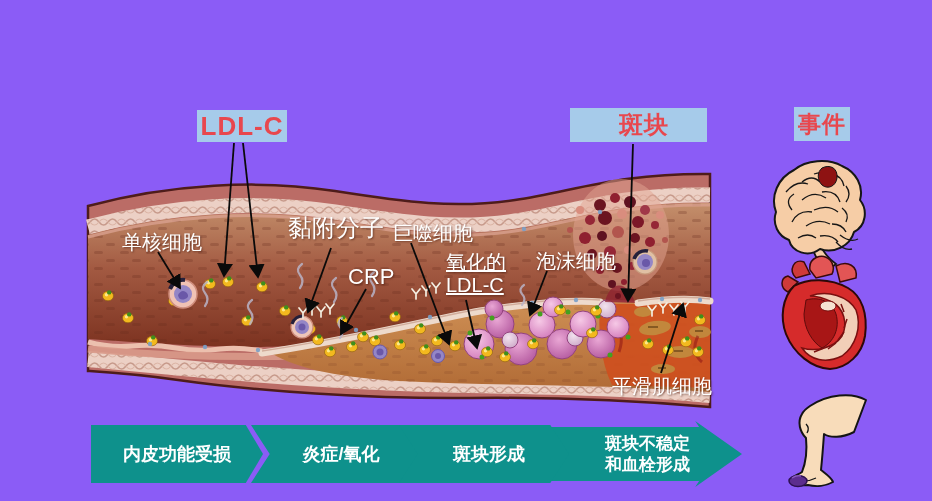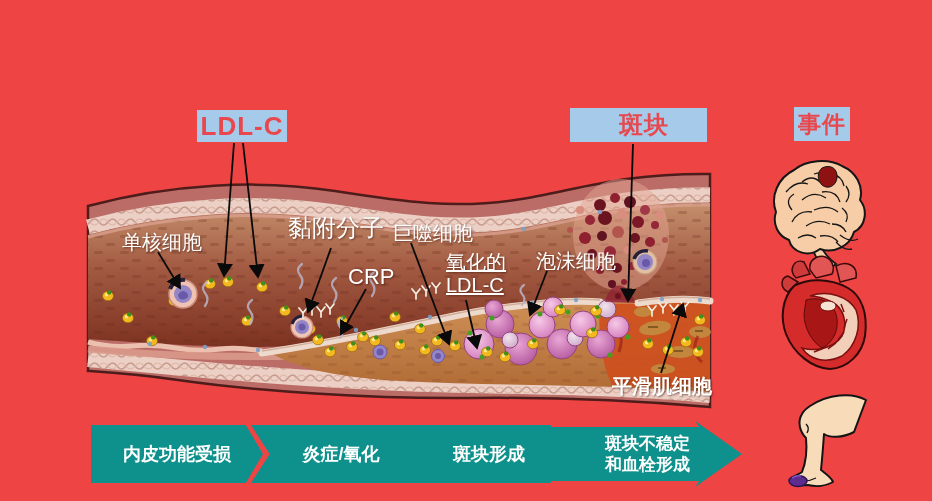--- a/index.html
+++ b/index.html
@@ -1,35 +1,35 @@
 <!DOCTYPE html>
 <html><head>
 <meta charset="utf-8">
 <style>
   html,body{margin:0;padding:0;background:#fff;}
-  .stage{position:relative;width:932px;height:501px;background:#ef4444;overflow:hidden;
+  .stage{position:relative;width:932px;height:501px;background:#8b5cf6;overflow:hidden;
          font-family:"Liberation Sans","DejaVu Sans",sans-serif;}
   svg{display:block;}
   .abs{position:absolute;}
   
   .titlebox{position:absolute;background:#a6cbea;color:#e8474e;font-weight:bold;
             display:flex;align-items:center;justify-content:center;letter-spacing:1px;}
   .titlebox.ldl{left:197px;top:110px;width:90px;height:32px;font-size:26px;}
   .titlebox.plq{left:570px;top:108px;width:126px;height:34px;font-size:24px;padding-left:11px;}
   .titlebox.evt{left:794px;top:107px;width:56px;height:34px;font-size:23px;}
   
   .wlab{position:absolute;color:#ffffff;text-shadow:1px 1px 2px rgba(60,20,10,.55);
         font-size:20px;white-space:nowrap;pointer-events:none;}
   .wlab.monocyte{left:122px;top:229px;font-size:20px;}
   .wlab.adhesion{left:288px;top:212px;font-size:24px;}
   .wlab.crp{left:348px;top:264px;font-size:22px;}
   .wlab.macrophage{left:393px;top:220px;}
   .wlab.oxldl{left:446px;top:251px;line-height:23px;white-space:pre-line;text-decoration:underline;}
   .wlab.foam{left:536px;top:248px;}
-  .wlab.smc{left:612px;top:373px;font-weight:bold;}
+  .wlab.smc{left:612px;top:373px;}
   
   .step{position:absolute;background:#0e918c;color:#fff;display:flex;align-items:center;
         justify-content:center;font-size:18px;font-weight:bold;text-align:center;}
   .step.s1{left:91px;top:425px;width:172px;height:58px;
            clip-path:polygon(0 0,90% 0,100% 50%,90% 100%,0 100%);}
   .step.s2{left:251px;top:425px;width:160px;height:58px;
            clip-path:polygon(0 0,89% 0,100% 50%,89% 100%,0 100%,11% 50%);padding-left:10px;}
   .step.s3{left:399px;top:425px;width:160px;height:58px;
            clip-path:polygon(0 0,89% 0,100% 50%,89% 100%,0 100%,11% 50%);padding-left:10px;}
   .step.s4{left:547px;top:421px;width:189px;height:66px;font-size:17px;line-height:21px;

